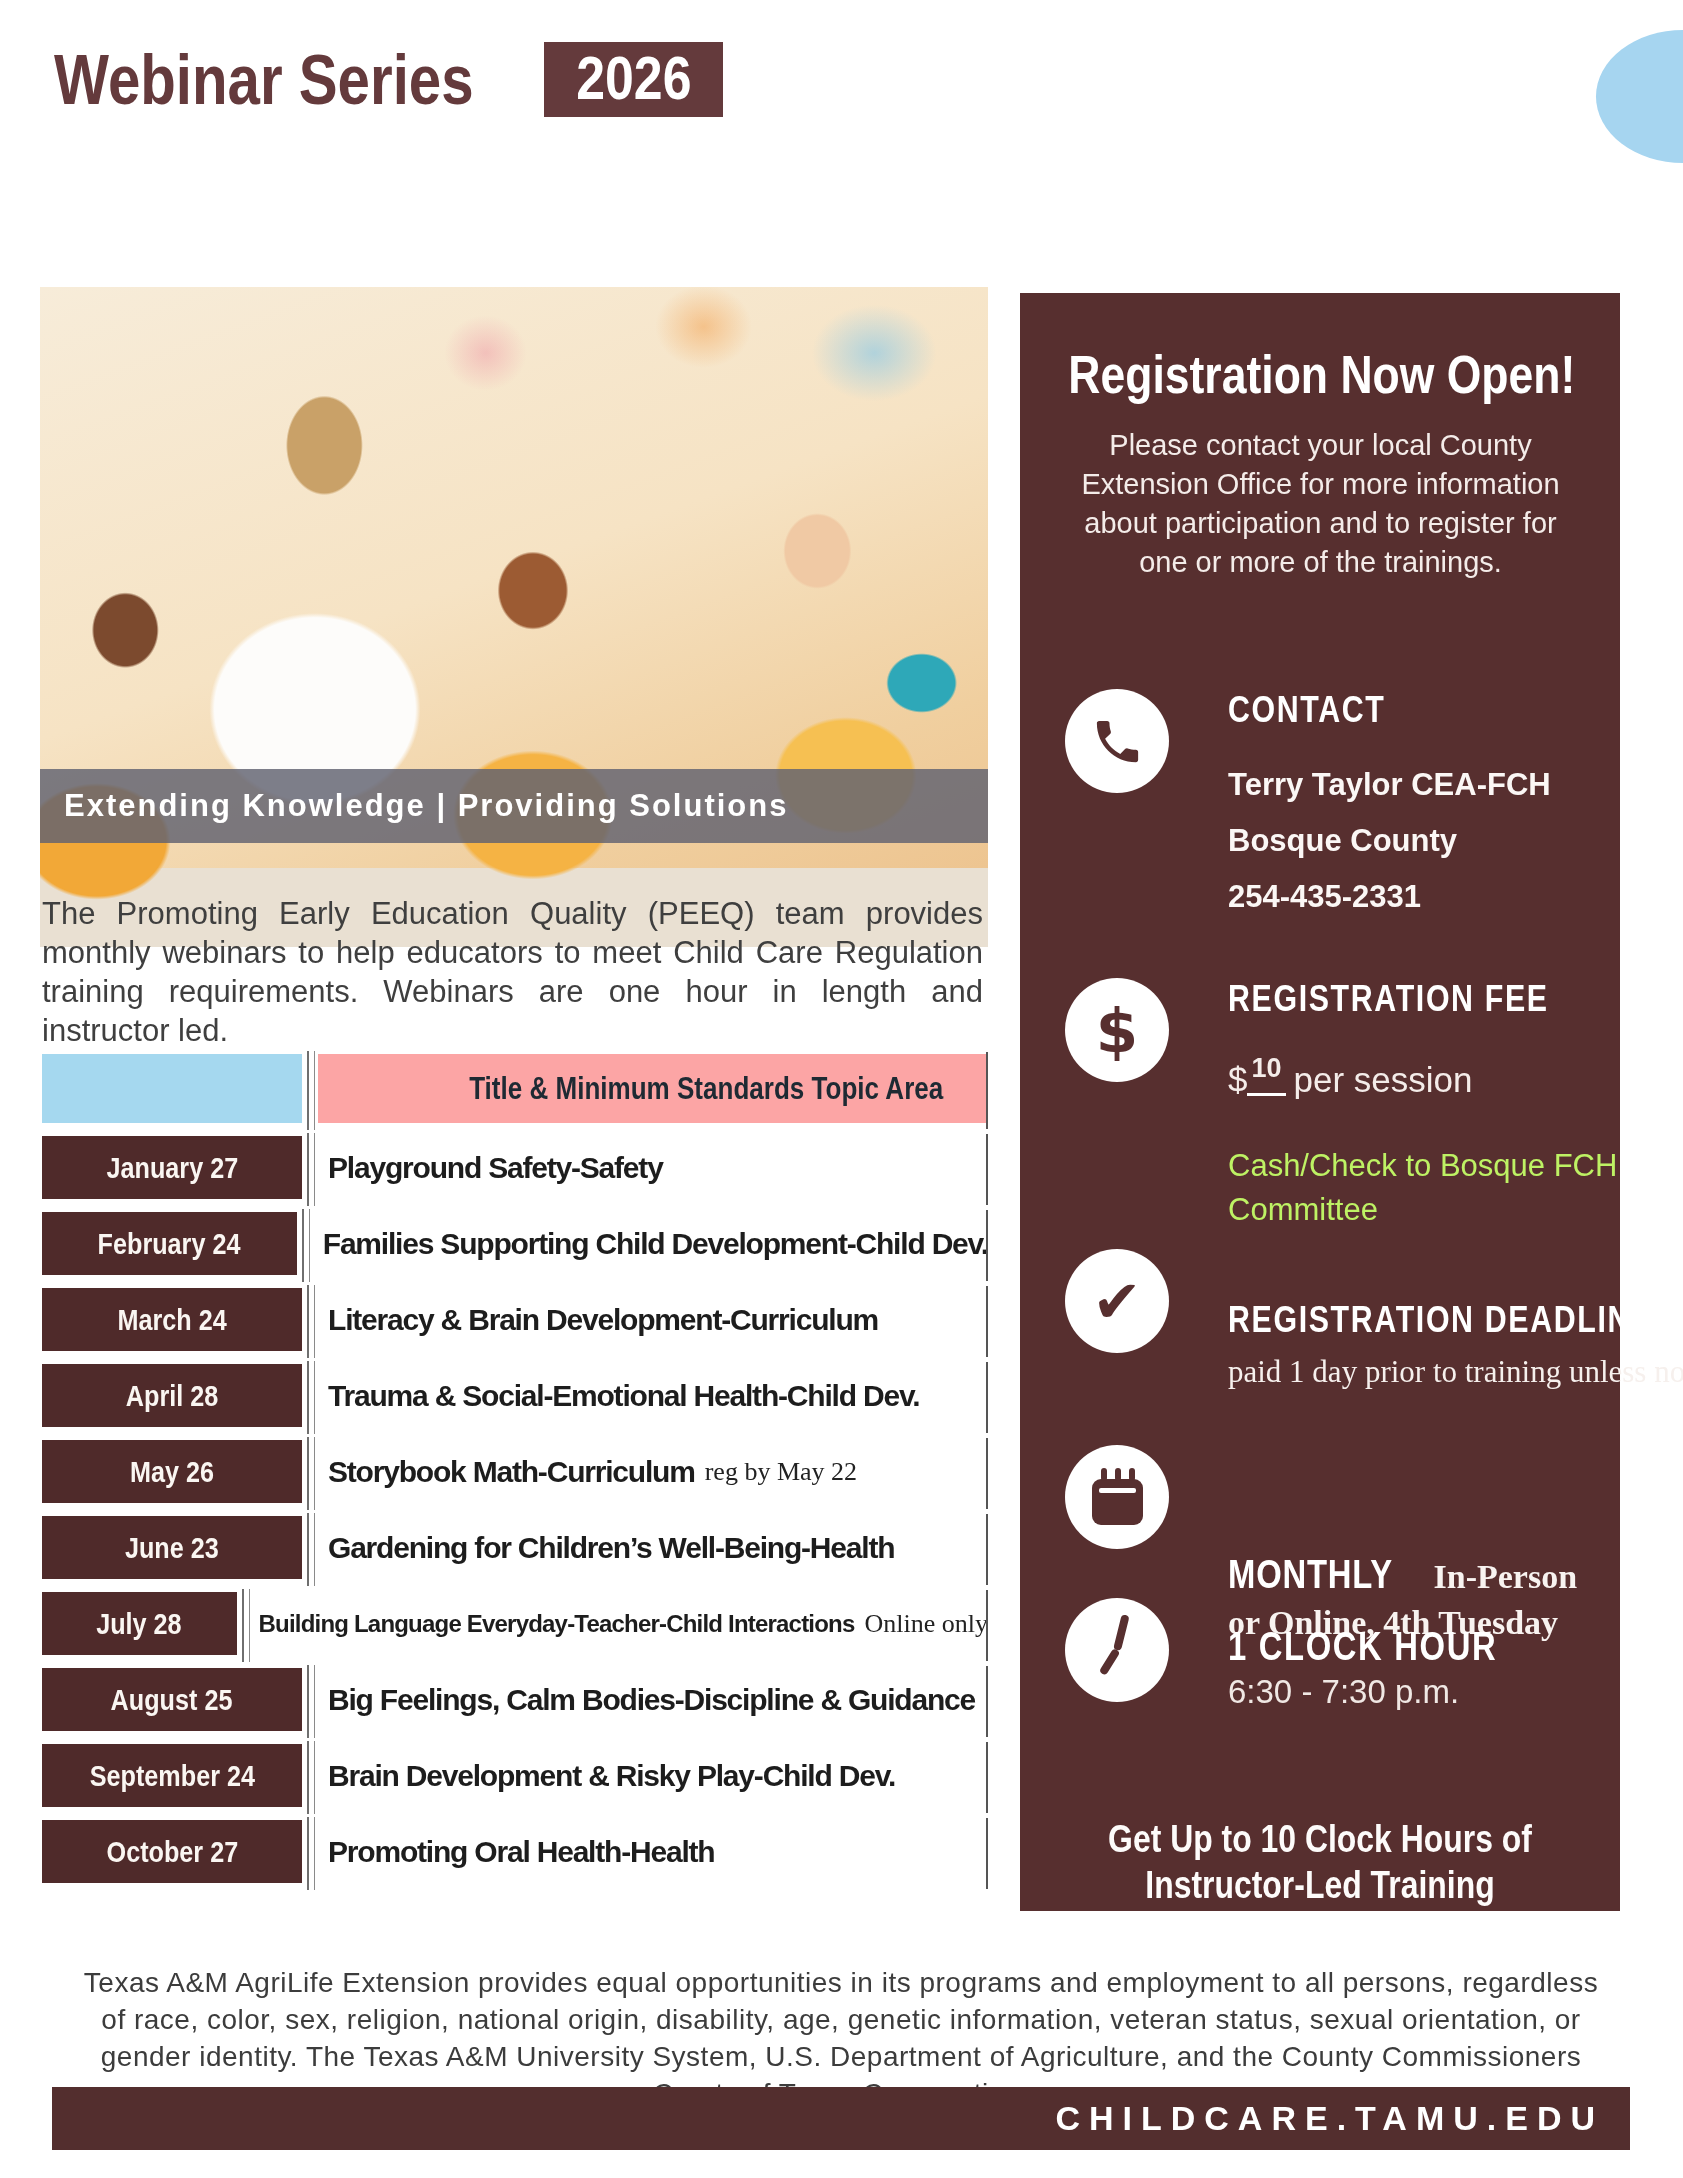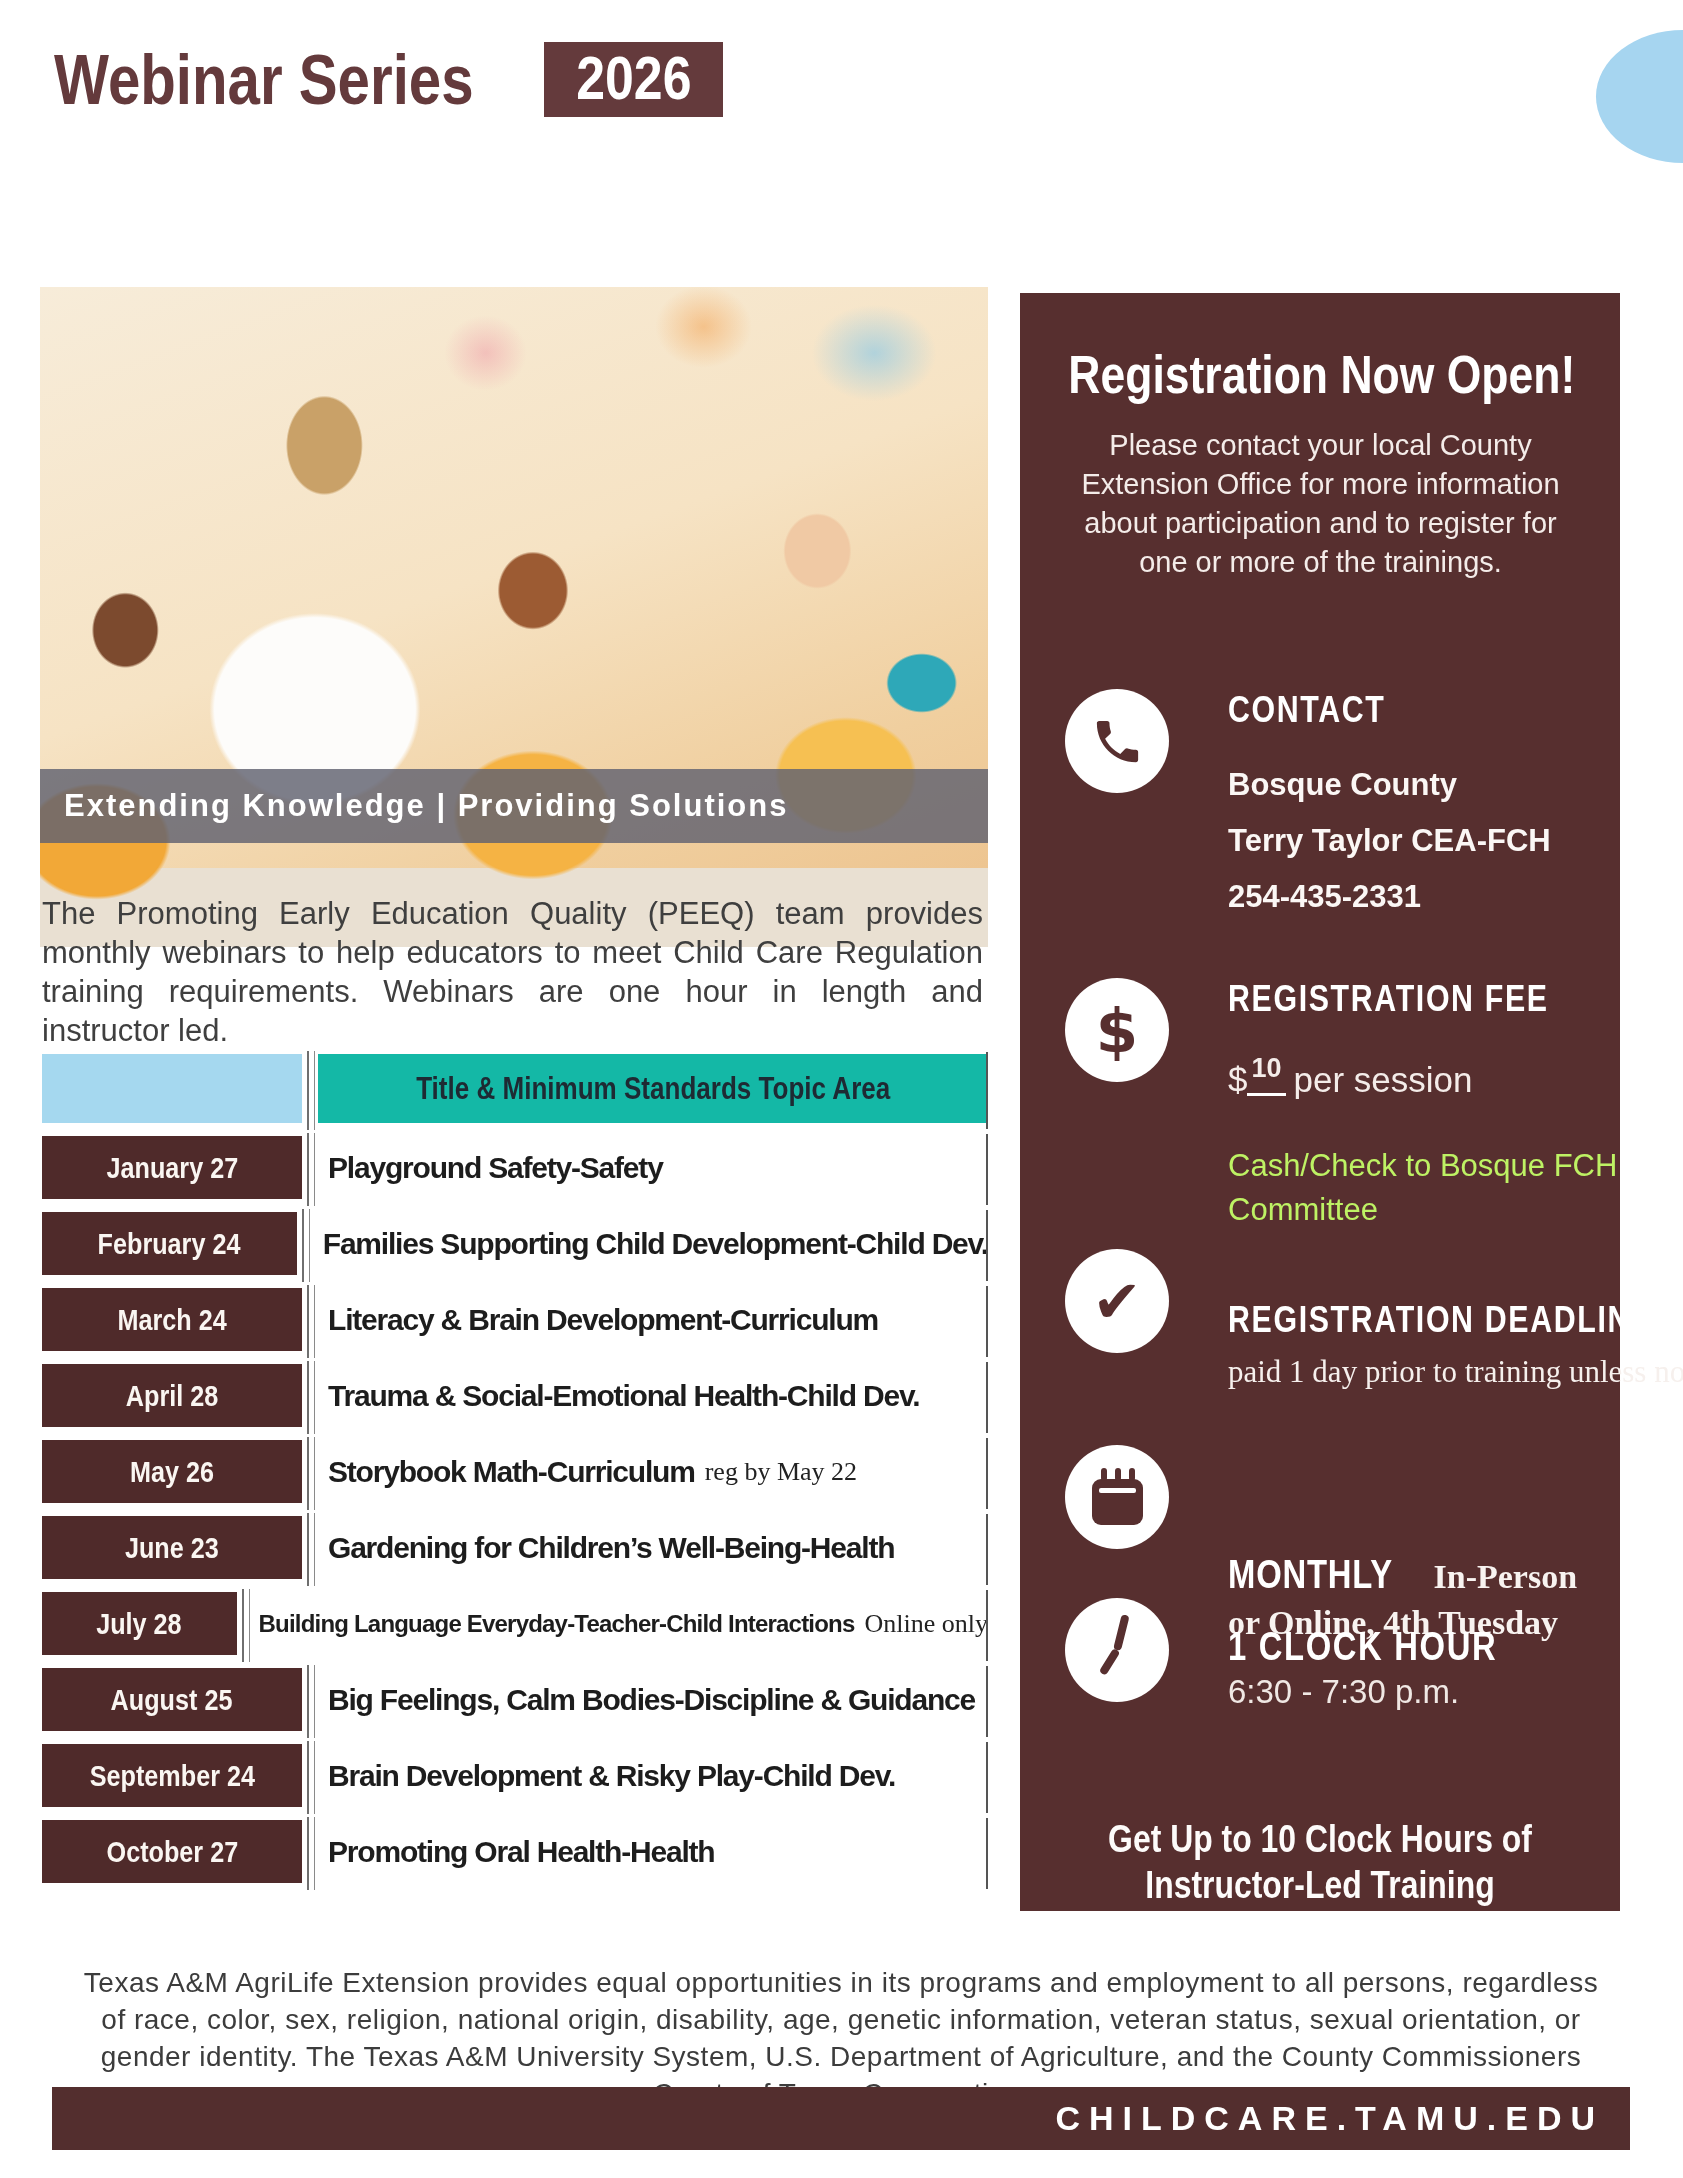--- a/index.html
+++ b/index.html
@@ -55,21 +55,21 @@
   .intro{position:absolute;left:42px;top:863px;width:941px;font-size:31px;line-height:39px;
          color:#3f3f3f;text-align:justify;}
 
   
   .table{position:absolute;left:42px;top:1054px;width:946px;}
   .t-header{display:flex;height:69px;margin-bottom:13px;}
   .h-date{width:260px;background:#a5d8ef;}
   .gap{width:16px;position:relative;}
   .gap::before{content:"";position:absolute;top:-3px;bottom:-7px;left:5px;width:5px;
                border-left:2px solid #6f6f6f;border-right:1px solid #8a8a8a;}
-  .h-title{flex:1;background:#14b8a6;display:flex;align-items:center;justify-content:center;
+  .h-title{flex:1;background:#fca5a5;display:flex;align-items:center;justify-content:flex-end;
            position:relative;}
   .h-title::after,.r-body::after{content:"";position:absolute;right:0;top:-2px;bottom:-6px;border-right:2px solid #555;}
   .h-title .cond-c{font-size:31px;color:#1e2a33;}
   .t-row{display:flex;height:63px;margin-bottom:13px;}
   .r-date{width:260px;background:#4f2a2a;display:flex;align-items:center;justify-content:center;}
   .r-date .cond-c{color:#faf6f2;font-size:30px;}
   .r-body{flex:1;display:flex;align-items:center;padding-left:10px;position:relative;}
   .r-title{font-weight:bold;font-size:30px;letter-spacing:-1.2px;color:#1d1d1d;white-space:nowrap;}
   .r-title.small{font-size:24px;letter-spacing:-0.8px;}
   .r-note{font-family:"Liberation Serif",serif;font-size:26px;color:#222;margin-left:10px;white-space:nowrap;}
@@ -276,22 +276,22 @@
       <div class="icon-wrap">
         <div class="circle">
           <svg width="55" height="55" viewBox="0 0 24 24" aria-hidden="true">
             <path fill="#572f2f" d="M6.6 10.8c1.4 2.8 3.8 5.1 6.6 6.6l2.2-2.2c.3-.3.7-.4 1-.2 1.1.4 2.4.6 3.6.6.6 0 1 .4 1 1V20c0 .6-.4 1-1 1C10.6 21 3 13.4 3 4c0-.6.4-1 1-1h3.5c.6 0 1 .4 1 1 0 1.3.2 2.5.6 3.6.1.3 0 .7-.2 1l-2.3 2.2z"></path>
           </svg>
         </div>
       </div>
       <div class="txt-col">
         <div class="sb-heading"><span class="cond">CONTACT</span></div>
         <div class="contact-lines">
+          <div>Terry Taylor CEA-FCH</div>
           <div>Bosque County</div>
-          <div>Terry Taylor CEA-FCH</div>
           <div>254-435-2331</div>
         </div>
       </div>
     </div>
 
     <div class="side-row" style="top:685px;">
       <div class="icon-wrap">
         <div class="circle">
           <span class="glyph-dollar">$</span>
         </div>

